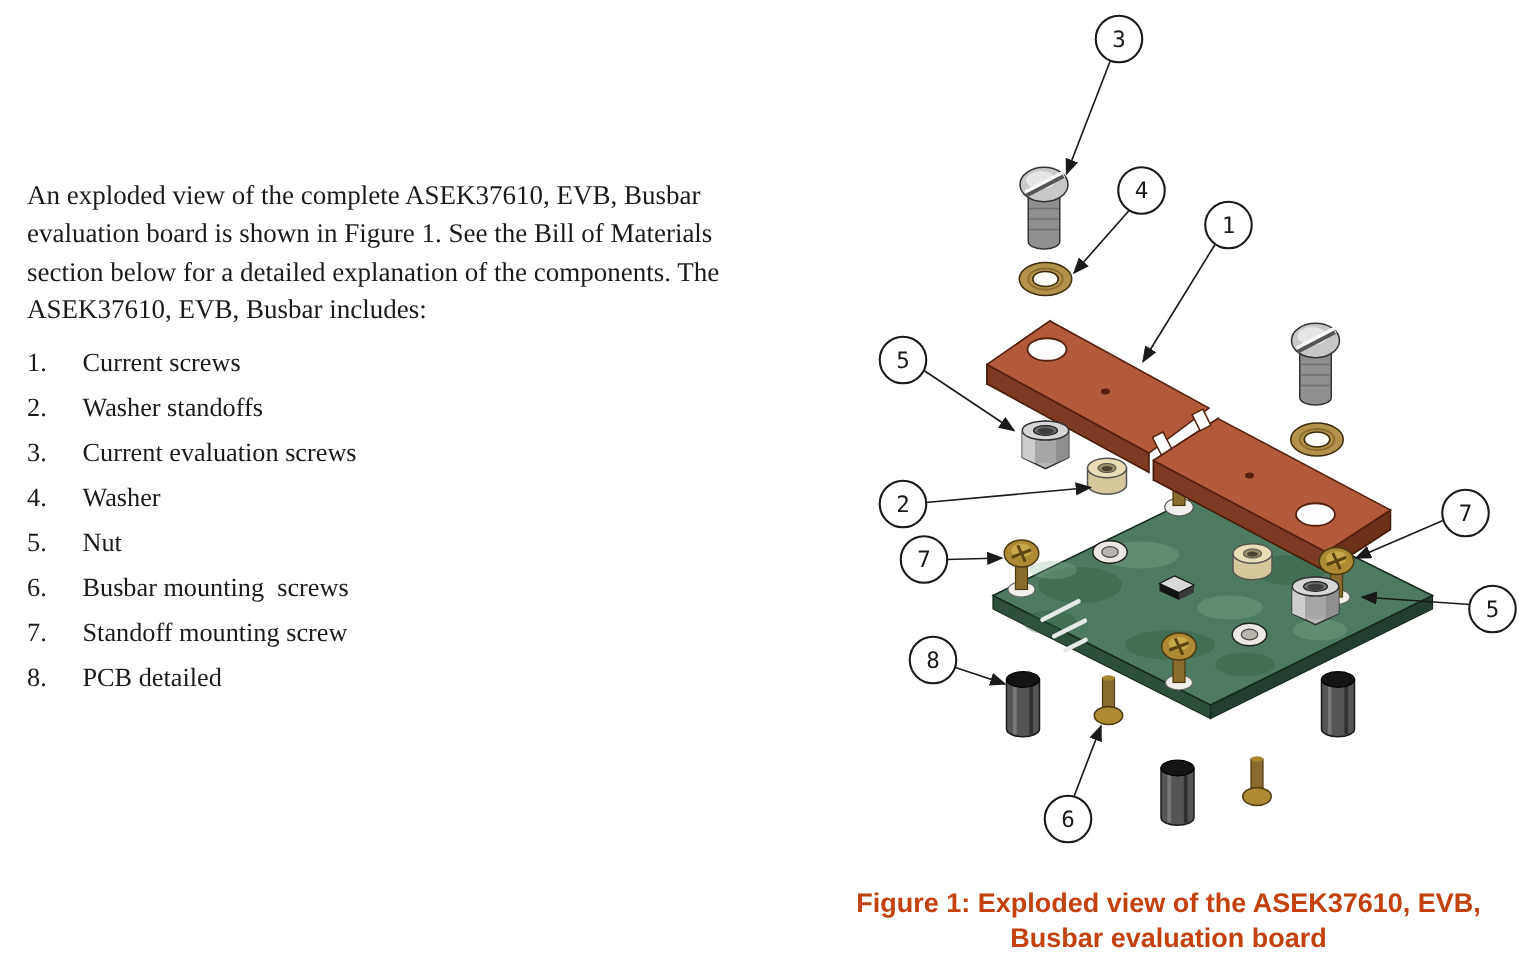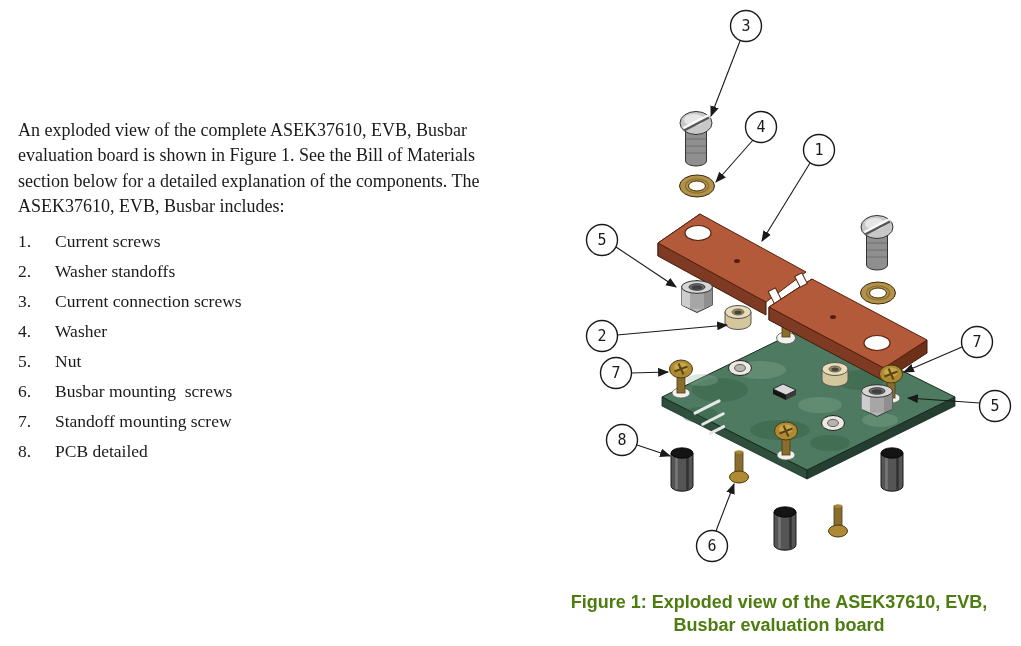--- a/index.html
+++ b/index.html
@@ -6,21 +6,21 @@
   .page{position:relative;width:1021px;height:646px;background:#ffffff;overflow:hidden;
         font-family:"Liberation Serif", serif;color:#1a1a1a;}
   .intro{position:absolute;left:18px;top:118px;width:580px;font-size:18px;
          line-height:25.3px;white-space:pre-line;}
   .parts{position:absolute;left:18px;top:231px;width:420px;}
   .part-row{display:flex;height:30px;align-items:baseline;font-size:17.5px;}
   .part-num{width:37px;flex:0 0 37px;}
   .part-label{white-space:pre-wrap;}
   .caption{position:absolute;left:538px;top:591px;width:482px;text-align:center;
            font-family:"Liberation Sans", sans-serif;font-weight:bold;font-size:18px;
-           line-height:22.5px;white-space:pre-line;color:#4d7c0f;}
+           line-height:22.5px;white-space:pre-line;color:#c2410c;}
   svg.fig{position:absolute;left:0;top:0;}
   .callout-num{font-family:"DejaVu Sans Mono", monospace;font-size:15px;fill:#1a1a1a;}
 </style>
 </head>
 <body>
 
 <div class="page">
 
   <div class="intro">An exploded view of the complete ASEK37610, EVB, Busbar
 evaluation board is shown in Figure 1. See the Bill of Materials
@@ -31,21 +31,21 @@
     <div class="part-row">
       <span class="part-num">1.</span>
       <span class="part-label">Current screws</span>
     </div>
     <div class="part-row">
       <span class="part-num">2.</span>
       <span class="part-label">Washer standoffs</span>
     </div>
     <div class="part-row">
       <span class="part-num">3.</span>
-      <span class="part-label">Current connection screws</span>
+      <span class="part-label">Current evaluation screws</span>
     </div>
     <div class="part-row">
       <span class="part-num">4.</span>
       <span class="part-label">Washer</span>
     </div>
     <div class="part-row">
       <span class="part-num">5.</span>
       <span class="part-label">Nut</span>
     </div>
     <div class="part-row">

